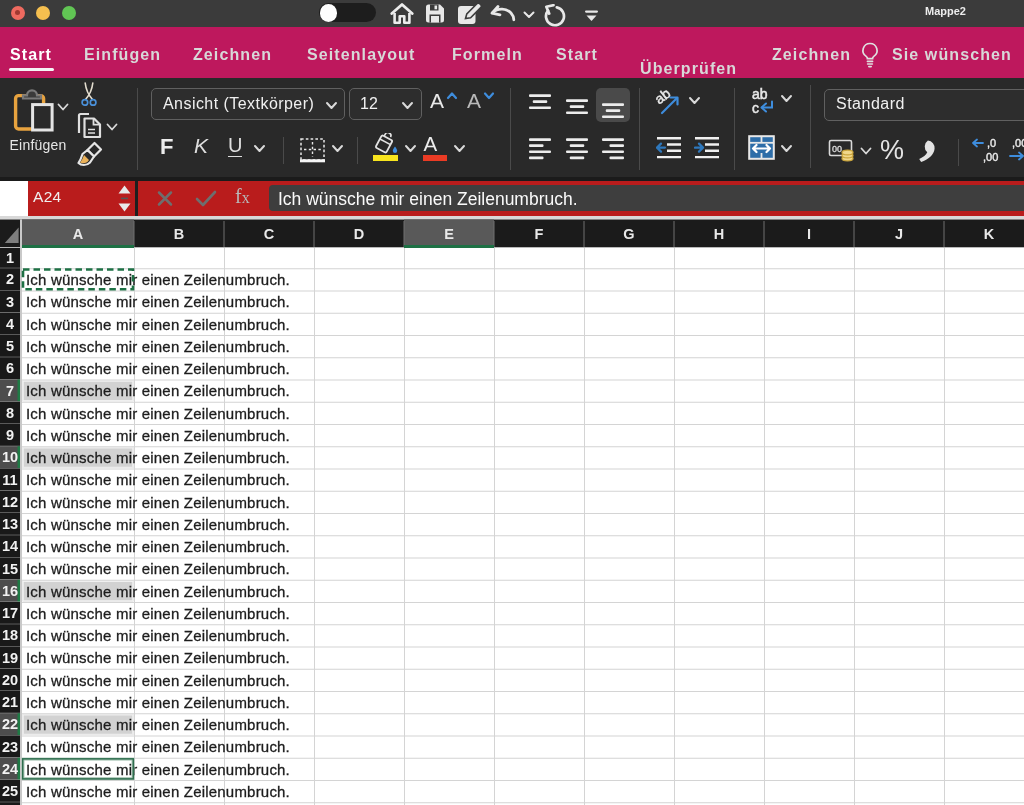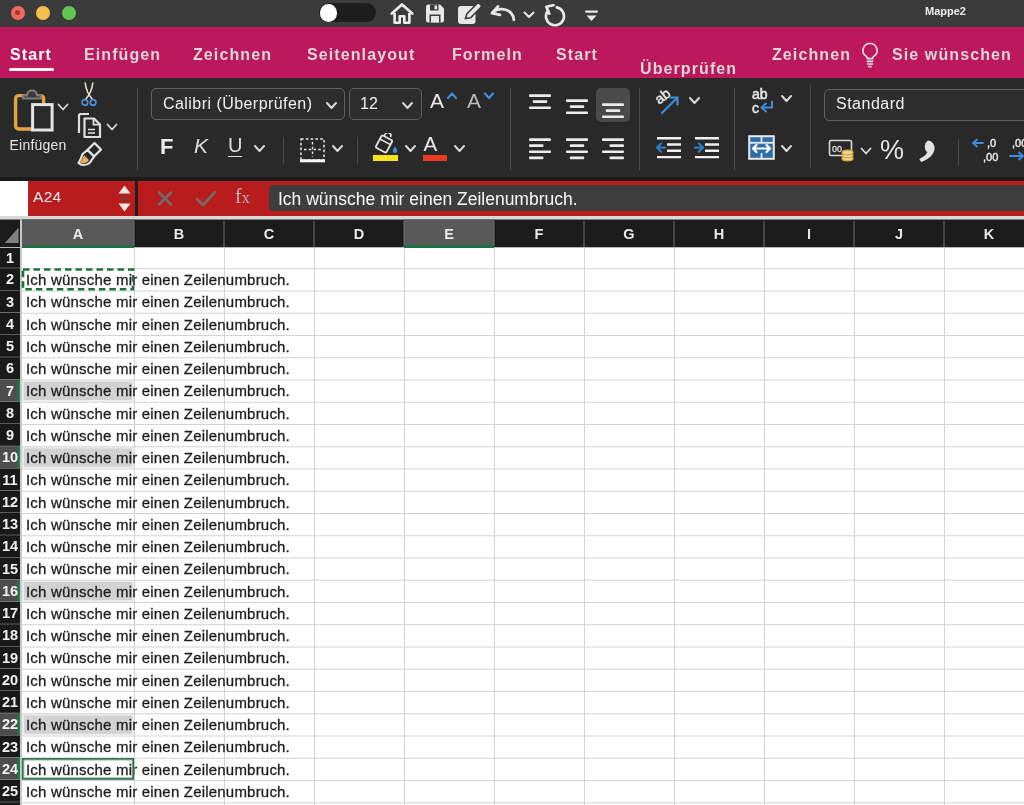--- a/index.html
+++ b/index.html
@@ -101,21 +101,21 @@
 <svg class="icn" style="left:106px;top:45px" width="12" height="9" viewBox="0 0 12 9">
       <path d="M1.5 1.5 L6 6.5 L10.5 1.5" fill="none" stroke="#d9d9d9" stroke-width="1.8" stroke-linecap="round" stroke-linejoin="round"></path>
     </svg>
 <svg class="icn" style="left:76px;top:63px" width="28" height="28" viewBox="0 0 28 28">
  <path d="M18.5 2 L25 8.5 L18 15.5 L11.5 9 Z" fill="none" stroke="#e6e6e6" stroke-width="2.2" stroke-linejoin="round"></path>
  <path d="M11.5 9 L18 15.5 L14 21.5 C10.5 25 5 24.5 2.5 22 C4.5 19.5 5.5 16 6.5 13 Z" fill="#292929" stroke="#e6e6e6" stroke-width="2.2" stroke-linejoin="round"></path>
  <path d="M4 21.5 C6 19.5 7 16.5 8 14 L13 19 C11 22.5 7 23 4 21.5 Z" fill="#eab158"></path>
 </svg>
 <div class="vdiv" style="left:136.5px;top:10px;height:82px"></div>
 <div class="combo" style="left:151px;top:10px;width:194px;height:32px"></div>
-<div class="abs" style="left:163px;top:17px;font-size:16px;color:#f0f0f0;letter-spacing:0.45px">Calibri (Überprüfen)</div>
+<div class="abs" style="left:163px;top:17px;font-size:16px;color:#f0f0f0;letter-spacing:0.45px">Ansicht (Textkörper)</div>
 <svg class="chev" style="left:325px;top:23px" width="13" height="10" viewBox="0 0 13 10">
       <path d="M2 2 L6.5 7 L11 2" fill="none" stroke="#d9d9d9" stroke-width="2" stroke-linecap="round" stroke-linejoin="round"></path>
     </svg>
 <div class="combo" style="left:348.5px;top:10px;width:73px;height:32px"></div>
 <div class="abs" style="left:360px;top:17px;font-size:16px;color:#f0f0f0">12</div>
 <svg class="chev" style="left:401px;top:23px" width="13" height="10" viewBox="0 0 13 10">
       <path d="M2 2 L6.5 7 L11 2" fill="none" stroke="#d9d9d9" stroke-width="2" stroke-linecap="round" stroke-linejoin="round"></path>
     </svg>
 <div class="abs" style="left:430px;top:11px;font-size:21px;color:#e8e8e8">A</div>
 <svg class="icn" style="left:446px;top:13px" width="12" height="9" viewBox="0 0 12 9">

